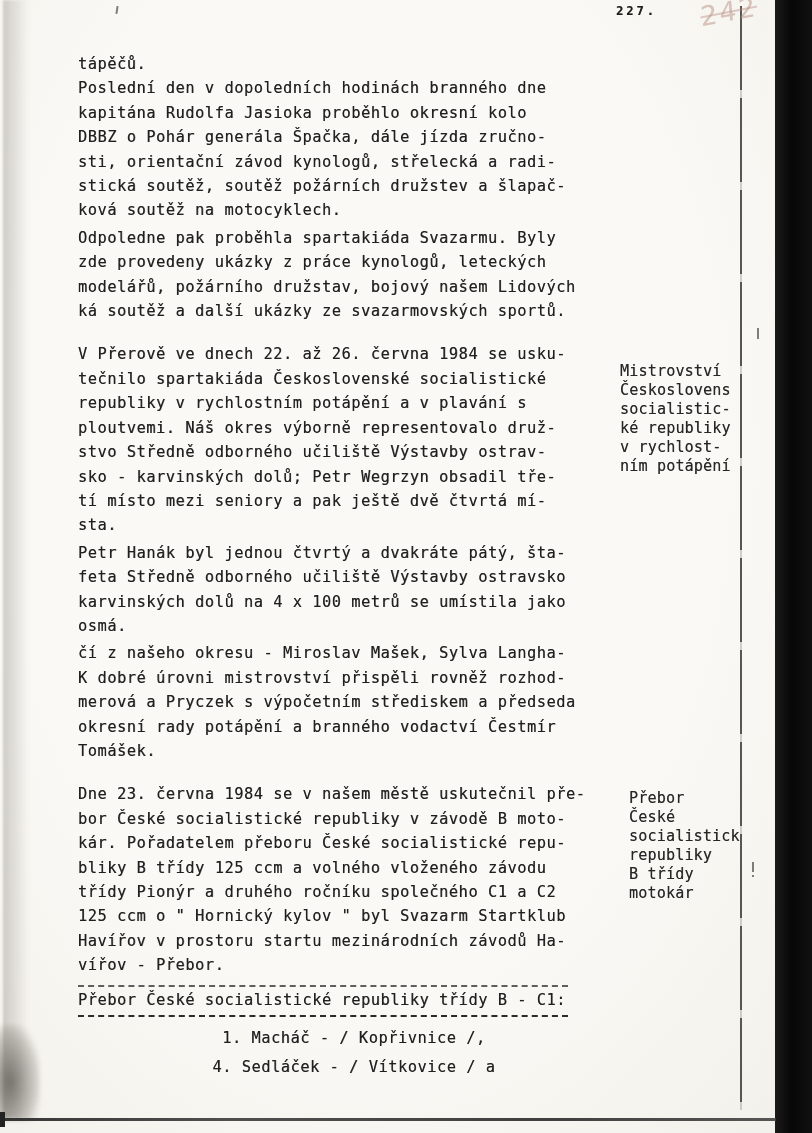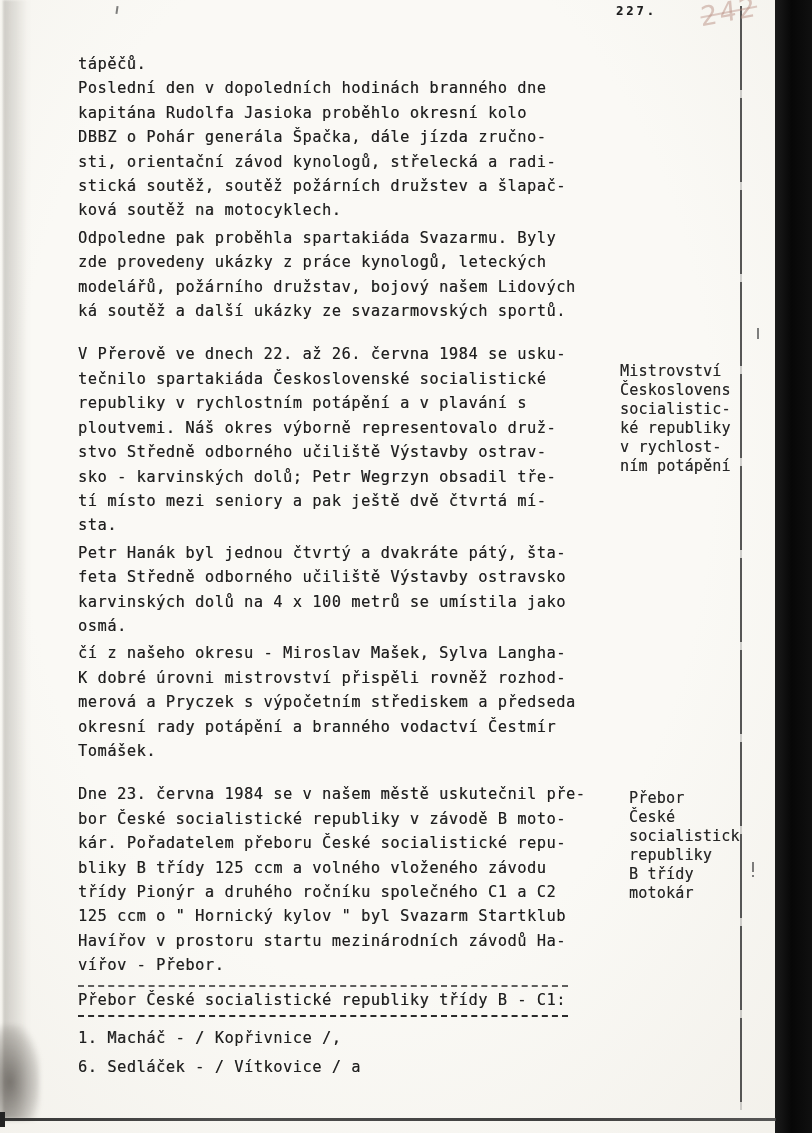--- a/index.html
+++ b/index.html
@@ -118,21 +118,21 @@
   .section-heading {
     display: inline-block;
     margin-top: 7px;
     padding: 1px 2px 3px 0;
     border-top: 2px dashed rgba(43,43,43,0.75);
     border-bottom: 2px dashed #2b2b2b;
     white-space: nowrap;
     text-shadow: 0.35px 0.35px 0.55px rgba(25,25,25,0.55);
   }
 
-  .results { margin-top: 9px; }
+  .results { margin-top: 9px; text-align: center; }
   .results .line { margin-bottom: 4.5px; }
 
   
   .margin-note {
     position: absolute;
     width: 122px;
     font-size: 15px;
     line-height: 19px;
     letter-spacing: 0.2px;
     color: #262626;
@@ -210,21 +210,21 @@
         <div class="line">třídy Pionýr a druhého ročníku společného C1 a C2</div>
         <div class="line">125 ccm o " Hornický kylov " byl Svazarm Startklub</div>
         <div class="line">Havířov v prostoru startu mezinárodních závodů Ha-</div>
         <div class="line">vířov - Přebor.</div>
       </div>
     <div>
       <span class="section-heading">Přebor České socialistické republiky třídy B - C1:</span>
     </div>
     <div class="para results">
         <div class="line">1. Macháč - / Kopřivnice /,</div>
-        <div class="line">6. Sedláček - / Vítkovice / a</div>
+        <div class="line">4. Sedláček - / Vítkovice / a</div>
       </div>
   </div>
 
   <div class="margin-note note-1">
       <div class="line">Mistrovství</div>
       <div class="line">Českoslovens</div>
       <div class="line">socialistic-</div>
       <div class="line">ké republiky</div>
       <div class="line">v rychlost-</div>
       <div class="line">ním potápění</div>

